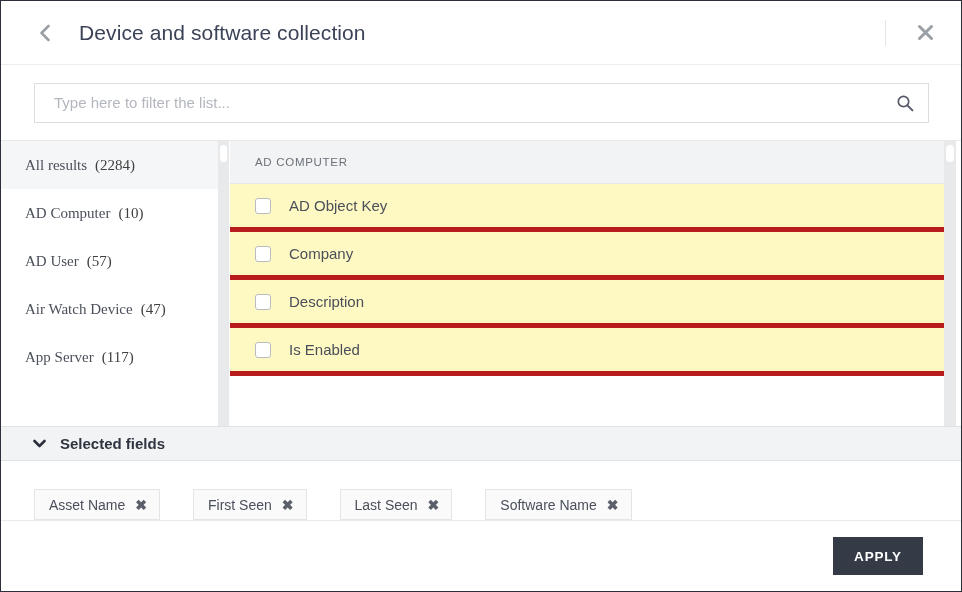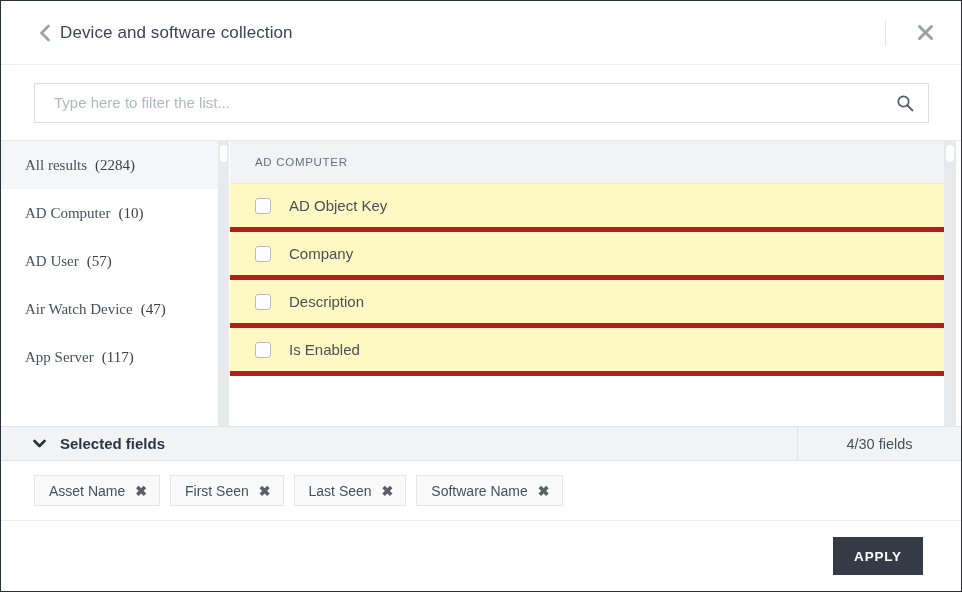--- a/index.html
+++ b/index.html
@@ -32,22 +32,22 @@
   }
   .back-btn {
     width: 30px; height: 30px;
     margin-left: 28px;
     display: flex; align-items: center; justify-content: center;
     cursor: pointer;
     color: #9aa0a6;
   }
   .back-btn svg { display: block; }
   .page-title {
-    margin-left: 1px;
-    font-size: 17px;
+    margin-left: 20px;
+    font-size: 21px;
     color: #3c4257;
     letter-spacing: 0.1px;
   }
   .header-right {
     margin-left: auto;
     display: flex;
     align-items: center;
     height: 100%;
   }
   .hdr-divider {
@@ -277,22 +277,23 @@
   
   .chiprow {
     position: absolute;
     left: 0; top: 460px;
     width: 960px;
     height: 60px;
     box-sizing: border-box;
     background: #ffffff;
     border-bottom: 1px solid #e9eaec;
     display: flex;
-    align-items: center;
+    align-items: flex-end;
     padding-left: 33px;
+    gap: 23px;
   }
   .chip {
     height: 31px;
     box-sizing: border-box;
     border: 1px solid #e4e5e7;
     background: #fafafa;
     display: flex;
     align-items: center;
     padding: 0 12px 0 14px;
     margin-right: 10px;
@@ -427,21 +428,20 @@
 
   <div class="selbar">
     <div class="selbar-left">
       <span class="chev">
         <svg width="13" height="9" viewBox="0 0 13 9" aria-hidden="true">
           <path d="M1.5 2 L6.5 7 L11.5 2" stroke="currentColor" stroke-width="2.6" fill="none" stroke-linecap="round" stroke-linejoin="round"></path>
         </svg>
       </span>
       <span class="selbar-title">Selected fields</span>
     </div>
-    <div class="selbar-count">4/30 fields</div>
   </div>
 
   <div class="chiprow" id="chip-row">
       <div class="chip">
         <span>Asset Name</span>
         <span class="x">✖</span>
       </div>
       <div class="chip">
         <span>First Seen</span>
         <span class="x">✖</span>

